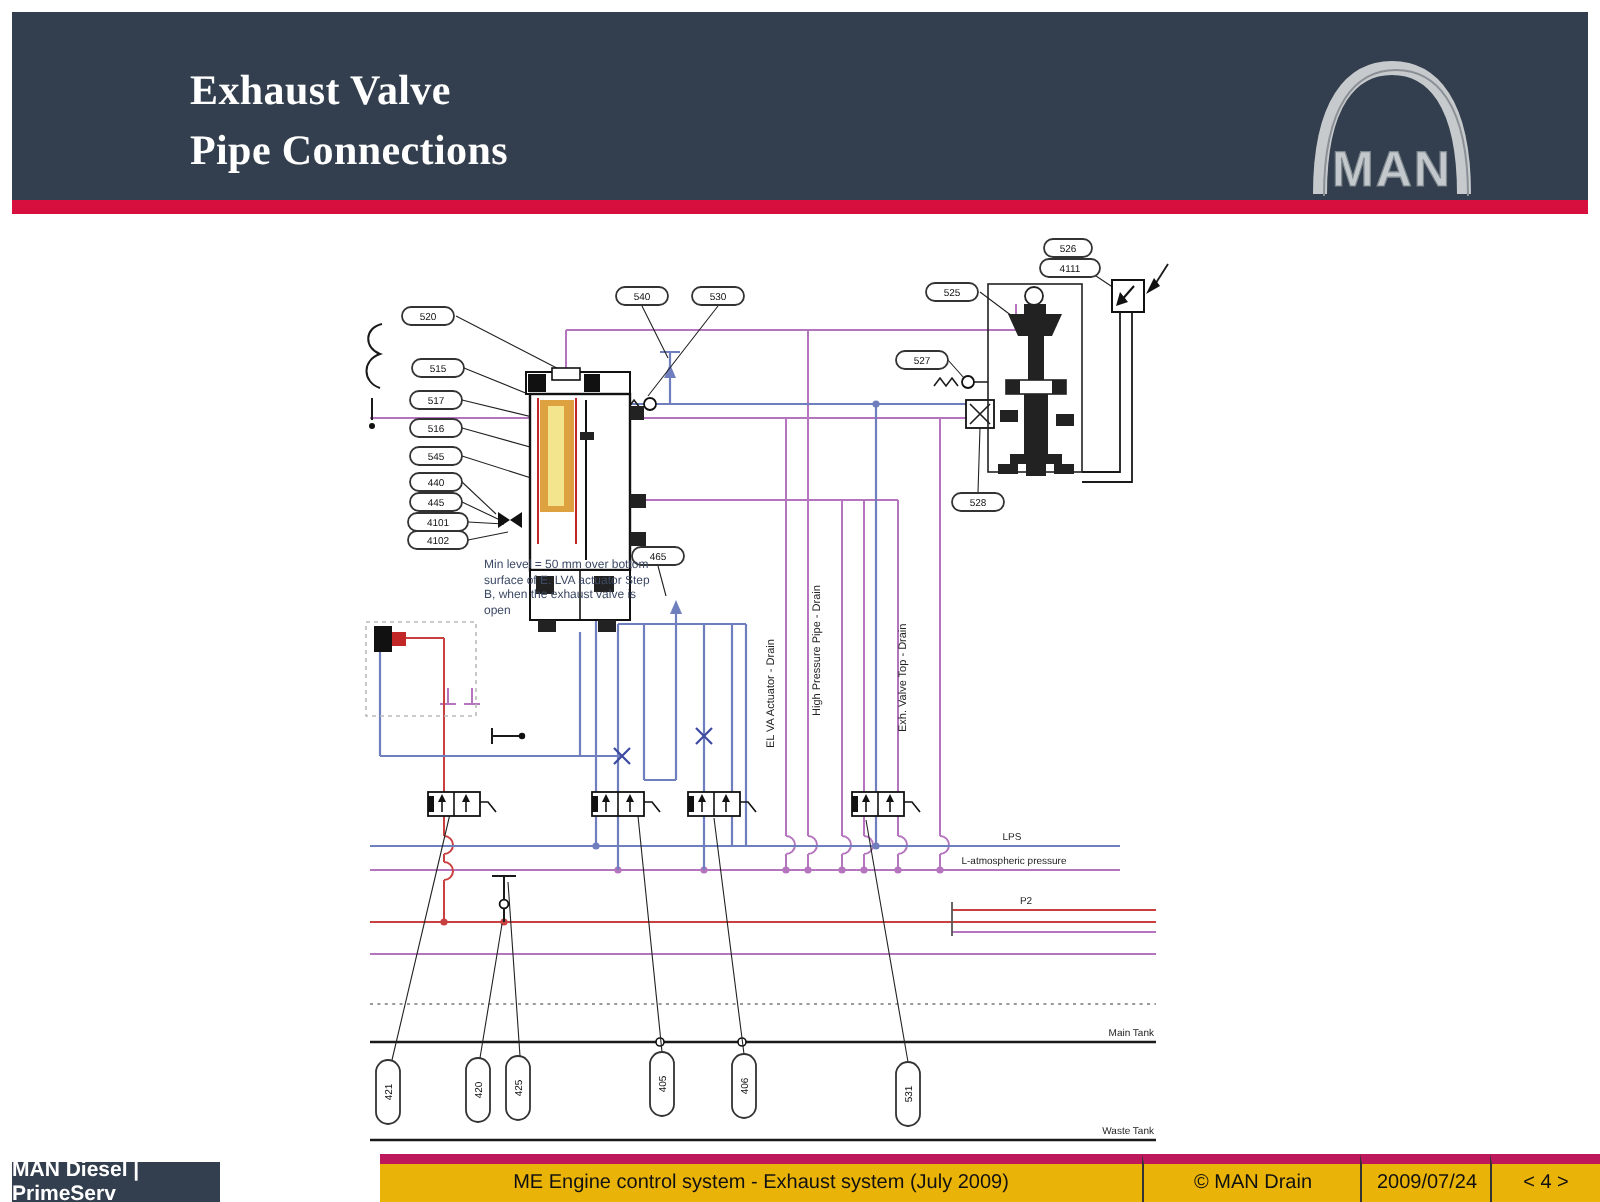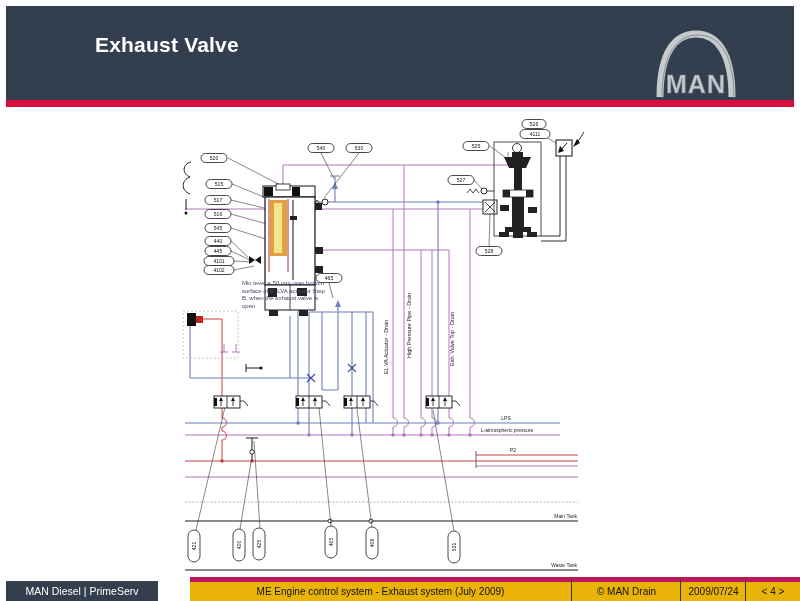--- a/index.html
+++ b/index.html
@@ -1,42 +1,42 @@
 <!DOCTYPE html>
 <html><head>
 <meta charset="utf-8">
 <style>
   html,body{margin:0;padding:0;}
   body{width:800px;height:601px;position:relative;background:#fff;overflow:hidden;
        font-family:"Liberation Sans",sans-serif;}
   
   .header{position:absolute;left:6px;top:6px;right:6px;height:94px;background:#333f4e;}
-  .title{position:absolute;left:89px;top:24px;color:#fff;font-weight:bold;font-size:21px;line-height:30px;letter-spacing:.2px;}
+  .title{position:absolute;left:89px;top:24px;color:#fff;font-weight:bold;font-size:21px;line-height:30px;letter-spacing:.2px;font-family:Liberation Serif, serif;}
   .stripe{position:absolute;left:6px;top:100px;right:6px;height:7px;background:#d60f3e;}
   .logo{position:absolute;right:48px;top:17px;width:100px;height:80px;}
   
   .diagram-svg{position:absolute;left:0;top:0;width:800px;height:601px;}
   .note{position:absolute;left:242px;top:280px;width:84px;font-size:6px;line-height:1.25;color:#3d4a66;}
   .vlabel{position:absolute;writing-mode:vertical-rl;transform:rotate(180deg);font-size:5.5px;color:#222;white-space:nowrap;}
   .vl-elva{left:383px;top:288px;height:86px;}
   .vl-hp{left:406px;top:284px;height:74px;}
   .vl-exh{left:449px;top:296px;height:70px;}
   
   .t{font-size:5px;fill:#111;font-family:"Liberation Sans",sans-serif;}
   .t2{font-size:5px;fill:#222;font-family:"Liberation Sans",sans-serif;}
   .tago{fill:#fff;stroke:#333;stroke-width:.9;}
   .pb{stroke:#6f7fbe;stroke-width:1.1;fill:none;}
   .pp{stroke:#b575be;stroke-width:1;fill:none;}
   .pr{stroke:#c94040;stroke-width:1;fill:none;}
   .blk{stroke:#1a1a1a;fill:none;}
   .ld{stroke:#222;stroke-width:.55;fill:none;}
   
   .footer{position:absolute;left:0;right:0;bottom:0;height:20px;background:#fff;}
-  .fbrand{position:absolute;left:6px;bottom:0;width:152px;height:20px;background:#333f4e;color:#fff;
-          font-size:10.5px;font-weight:normal;display:flex;align-items:center;justify-content:center;}
+  .fbrand{position:absolute;left:6px;bottom:0;width:104px;height:20px;background:#333f4e;color:#fff;
+          font-size:10.5px;font-weight:bold;display:flex;align-items:center;justify-content:center;}
   .fsec{position:absolute;bottom:0;height:19px;border-top:5px solid #be185d;font-size:10px;color:#111;
         display:flex;align-items:center;justify-content:center;background:#eab308;}
   .fcenter{left:190px;width:381px;}
   .fcopy{left:571px;width:109px;border-left:1px solid #333;}
   .fdate{left:680px;width:65px;border-left:1px solid #333;}
   .fpage{left:745px;right:0;border-left:1px solid #333;}
 </style>
 </head>
 <body>
 
@@ -310,20 +310,21 @@
 </svg>
 
 <div class="note">Min level = 50 mm over bottom surface of E. LVA actuator Step B, when the exhaust valve is open</div>
 <div class="vlabel vl-elva">EL VA Actuator - Drain</div>
 <div class="vlabel vl-hp">High Pressure Pipe - Drain</div>
 <div class="vlabel vl-exh">Exh. Valve Top - Drain</div>
 
 <div class="header">
   <div class="title">
     <div>Exhaust Valve</div>
+    <div>Pipe Connections</div>
   </div>
   <svg class="logo" viewBox="0 0 100 80">
     <path d="M14,74 C14,28 30,11 50,11 C70,11 86,28 86,74" fill="none" stroke="#c6cacd" stroke-width="7"></path>
     <path d="M14,74 C14,28 30,11 50,11 C70,11 86,28 86,74" fill="none" stroke="#8a9096" stroke-width="1" transform="translate(2,1)"></path>
     <text x="50" y="70" text-anchor="middle" font-size="25" font-weight="bold" fill="#c3c8cc" stroke="#7e868d" stroke-width=".6" letter-spacing="1" font-family="Liberation Sans, sans-serif">MAN</text>
   </svg>
 </div>
 <div class="stripe"></div>
 
 <div class="footer">

